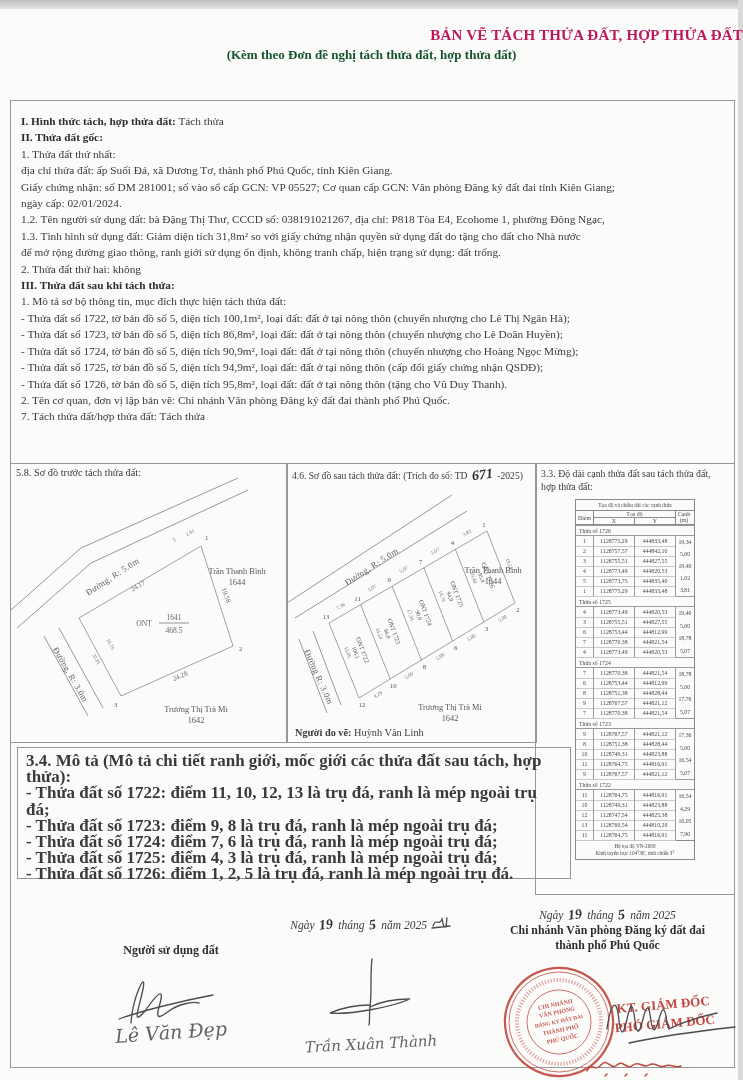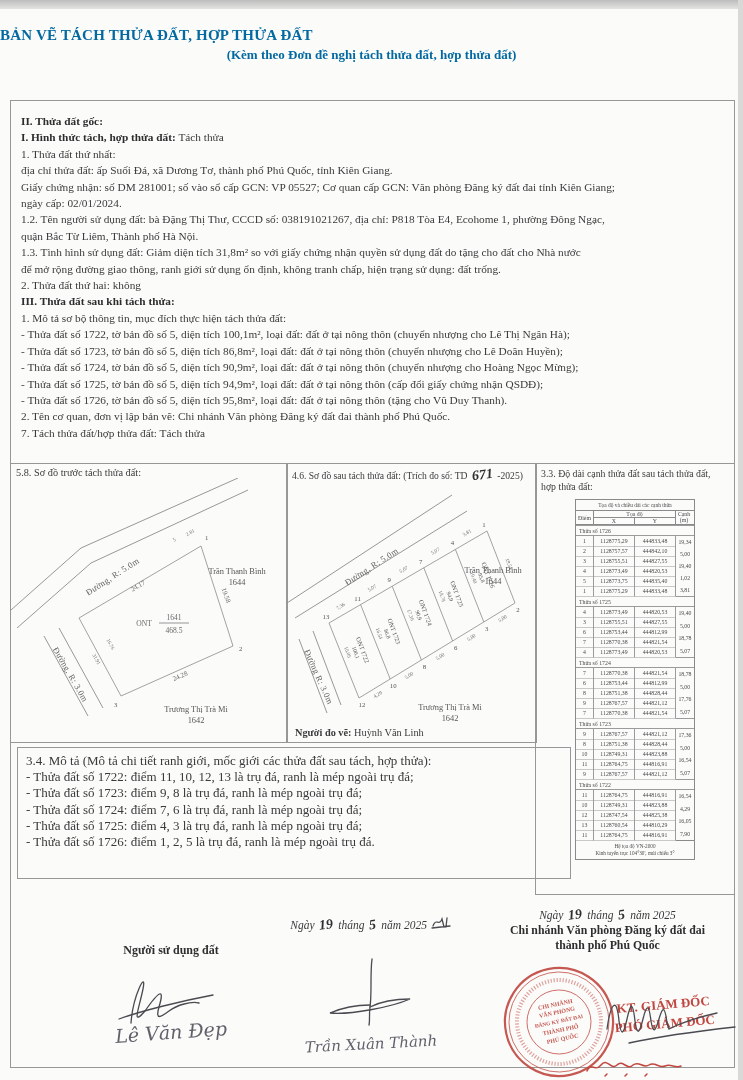--- a/index.html
+++ b/index.html
@@ -1,30 +1,30 @@
 <!DOCTYPE html>
 <html><head>
 <meta charset="utf-8">
 <style>
   html,body{margin:0;padding:0;background:#e8e8e6;}
   .photo{position:relative;width:743px;height:1080px;background:#fbfbfa;overflow:hidden;
          font-family:"Liberation Serif",serif;color:#3b3b3b;}
   .photo-top{position:absolute;top:0;left:0;right:0;height:9px;background:linear-gradient(#bdbdbd,#e3e3e1);}
   .photo-right{position:absolute;top:0;right:0;width:5px;bottom:0;background:#d9d9d7;}
-  .title{position:absolute;top:27px;left:0;width:100%;text-align:left;font-weight:bold;font-size:15px;color:#0369a1;letter-spacing:.2px;}
-  .subtitle{position:absolute;top:47px;left:0;width:100%;text-align:center;font-weight:bold;font-size:13px;color:#0369a1;}
+  .title{position:absolute;top:27px;left:0;width:100%;text-align:right;font-weight:bold;font-size:15px;color:#be185d;letter-spacing:.2px;}
+  .subtitle{position:absolute;top:47px;left:0;width:100%;text-align:center;font-weight:bold;font-size:13px;color:#14532d;}
   .sheet{position:absolute;left:10px;top:100px;width:723px;height:966px;border:1px solid #979797;}
   .intro{position:absolute;top:12px;left:10px;right:8px;font-size:11.3px;line-height:16.4px;color:#3a3a3a;}
   .intro .b{font-weight:bold;color:#2d2d2d;}
   .boxlabel{font-size:10.3px;padding:3px 5px 0 5px;color:#3a3a3a;}
   .box31{position:absolute;left:-1px;top:362px;width:276px;height:278px;border:1px solid #979797;}
   .box32{position:absolute;left:275px;top:362px;width:249px;height:278px;border:1px solid #979797;}
   .box33{position:absolute;left:524px;top:362px;width:198px;height:430px;border:1px solid #979797;}
   .box34{position:absolute;left:6px;top:646px;width:552px;height:130px;border:1px solid #979797;}
-  .desc{padding:5px 8px;font-size:13px;line-height:16.2px;color:#3a3a3a;}
+  .desc{padding:5px 8px;font-size:17px;line-height:16.2px;color:#3a3a3a;font-weight:bold;}
   .hwn{display:inline-block;transform:rotate(-7deg);font-size:14px;font-style:italic;font-weight:bold;color:#2f2f2f;padding:0 2px;}
   .surv{position:absolute;left:8px;bottom:4px;font-size:10.3px;text-align:right;}
   .surv .b{font-weight:bold;}
   svg text{font-family:"Liberation Serif",serif;}
   .pline{stroke:#8c8c8c;stroke-width:.8;fill:none;}
   .roadline{stroke:#8c8c8c;stroke-width:.9;fill:none;}
   .pt{font-size:6.8px;fill:#555;}
   .dim{font-size:5.2px;fill:#6d6d6d;}
   .d1{font-size:6.8px;fill:#666;}
   .road{font-size:8.6px;fill:#5d5d5d;letter-spacing:.4px;}
@@ -66,28 +66,27 @@
 <div class="photo">
   <div class="photo-top"></div>
   <div class="photo-right"></div>
 
   <div class="title">BẢN VẼ TÁCH THỬA ĐẤT, HỢP THỬA ĐẤT</div>
   <div class="subtitle">(Kèm theo Đơn đề nghị tách thửa đất, hợp thửa đất)</div>
 
   <div class="sheet">
 
     <div class="intro">
+        <div class="iline"><span class="b">I. Hình thức tách, hợp thửa đất:</span> Tách thửa</div>
         <div class="iline"><span class="b">II. Thửa đất gốc:</span></div>
-        <div class="iline"><span class="b">I. Hình thức tách, hợp thửa đất:</span> Tách thửa</div>
         <div class="iline">1. Thửa đất thứ nhất:</div>
         <div class="iline">địa chỉ thửa đất: ấp Suối Đá, xã Dương Tơ, thành phố Phú Quốc, tỉnh Kiên Giang.</div>
         <div class="iline">Giấy chứng nhận: số DM 281001; số vào sổ cấp GCN: VP 05527; Cơ quan cấp GCN: Văn phòng Đăng ký đất đai tỉnh Kiên Giang;</div>
         <div class="iline">ngày cấp: 02/01/2024.</div>
         <div class="iline">1.2. Tên người sử dụng đất: bà Đặng Thị Thư, CCCD số: 038191021267, địa chỉ: P818 Tòa E4, Ecohome 1, phường Đông Ngạc,</div>
-        <div class="iline">quận Bắc Từ Liêm, Thành phố Hà Nội.</div>
         <div class="iline">1.3. Tình hình sử dụng đất: Giảm diện tích 31,8m² so với giấy chứng nhận quyền sử dụng đất do tặng cho đất cho Nhà nước</div>
         <div class="iline">để mở rộng đường giao thông, ranh giới sử dụng ổn định, không tranh chấp, hiện trạng sử dụng: đất trống.</div>
         <div class="iline">2. Thửa đất thứ hai: không</div>
         <div class="iline"><span class="b">III. Thửa đất sau khi tách thửa:</span></div>
         <div class="iline">1. Mô tả sơ bộ thông tin, mục đích thực hiện tách thửa đất:</div>
         <div class="iline">- Thửa đất số 1722, tờ bản đồ số 5, diện tích 100,1m², loại đất: đất ở tại nông thôn (chuyển nhượng cho Lê Thị Ngân Hà);</div>
         <div class="iline">- Thửa đất số 1723, tờ bản đồ số 5, diện tích 86,8m², loại đất: đất ở tại nông thôn (chuyển nhượng cho Lê Doãn Huyền);</div>
         <div class="iline">- Thửa đất số 1724, tờ bản đồ số 5, diện tích 90,9m², loại đất: đất ở tại nông thôn (chuyển nhượng cho Hoàng Ngọc Mừng);</div>
         <div class="iline">- Thửa đất số 1725, tờ bản đồ số 5, diện tích 94,9m², loại đất: đất ở tại nông thôn (cấp đổi giấy chứng nhận QSDĐ);</div>
         <div class="iline">- Thửa đất số 1726, tờ bản đồ số 5, diện tích 95,8m², loại đất: đất ở tại nông thôn (tặng cho Vũ Duy Thanh).</div>

